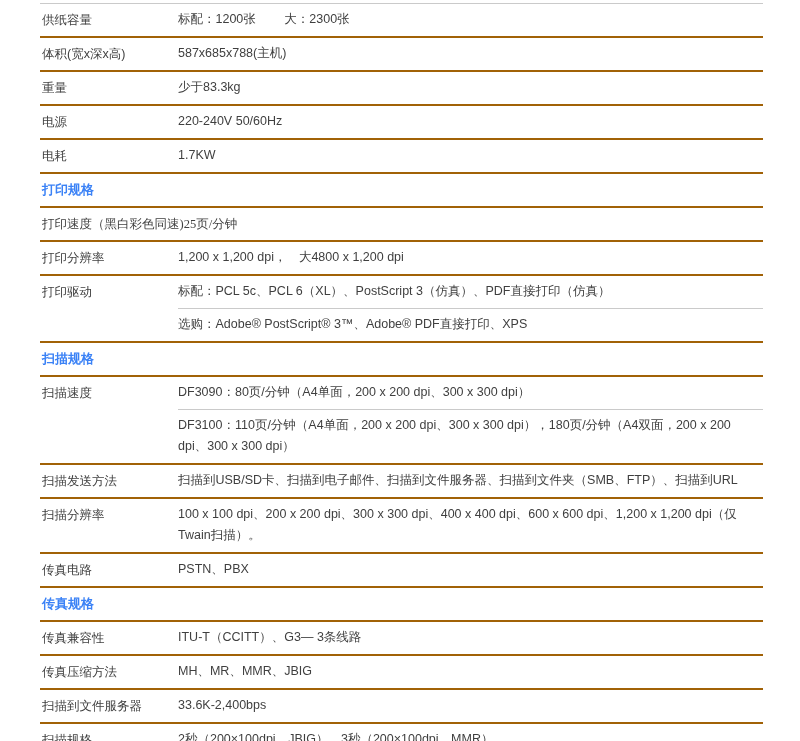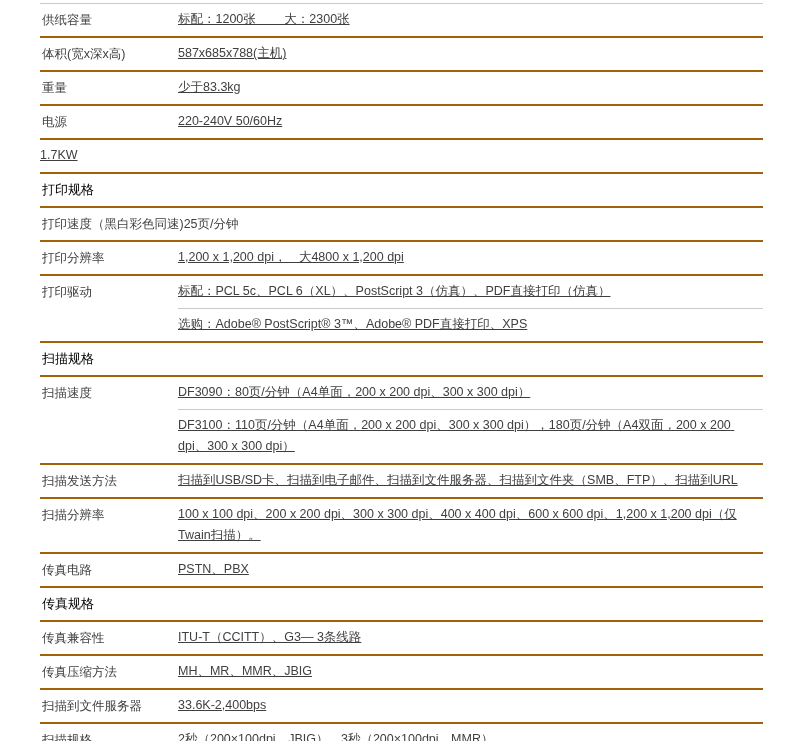--- a/index.html
+++ b/index.html
@@ -30,43 +30,43 @@
     flex: 0 0 138px;
     width: 138px;
     padding-left: 2px;
     line-height: 32px;
     white-space: nowrap;
     box-sizing: border-box;
   }
   .cell-value {
     flex: 1 1 auto;
     min-width: 0;
-    text-decoration: underline;
   }
   .vline {
     line-height: 21px;
     padding: 5px 0 6px 0;
     white-space: pre-wrap;
   }
   .vline + .vline {
     border-top: 1px solid #cacaca;
   }
   .row-header {
-    font-weight: 400;
+    font-weight: 700;
     font-size: 13px;
-    color: #000000;
+    color: #3b82f6;
     line-height: 32px;
     padding-left: 2px;
     display: block;
   }
   .row-full {
     line-height: 32px;
     padding-left: 2px;
     display: block;
     white-space: pre-wrap;
+    font-family: Liberation Serif, serif;
   }
 </style>
 </head>
 <body>
 
 <div class="spec-table">
 
   <div class="row">
     <div class="cell-label">供纸容量</div>
     <div class="cell-value">
@@ -89,20 +89,21 @@
   </div>
 
   <div class="row">
     <div class="cell-label">电源</div>
     <div class="cell-value">
       <div class="vline">220-240V 50/60Hz</div>
     </div>
   </div>
 
   <div class="row">
+    <div class="cell-label">电耗</div>
     <div class="cell-value">
       <div class="vline">1.7KW</div>
     </div>
   </div>
 
   <div class="row">
     <div class="row-header">打印规格</div>
   </div>
 
   <div class="row">

